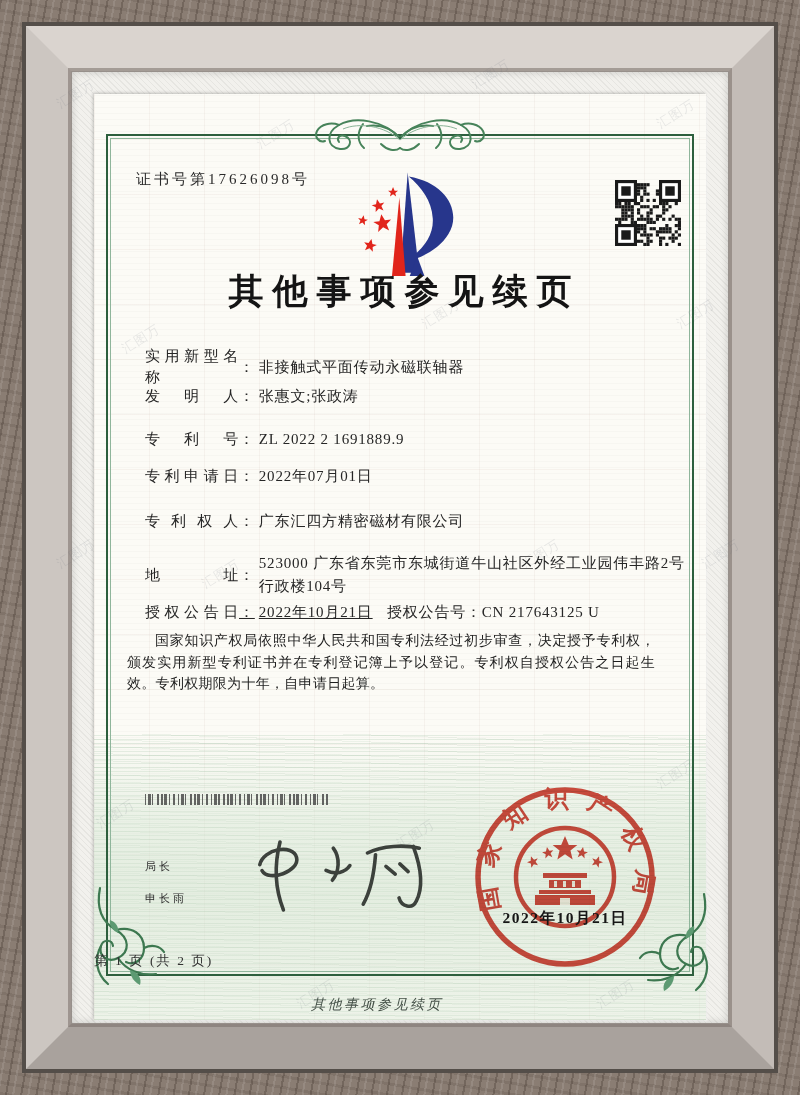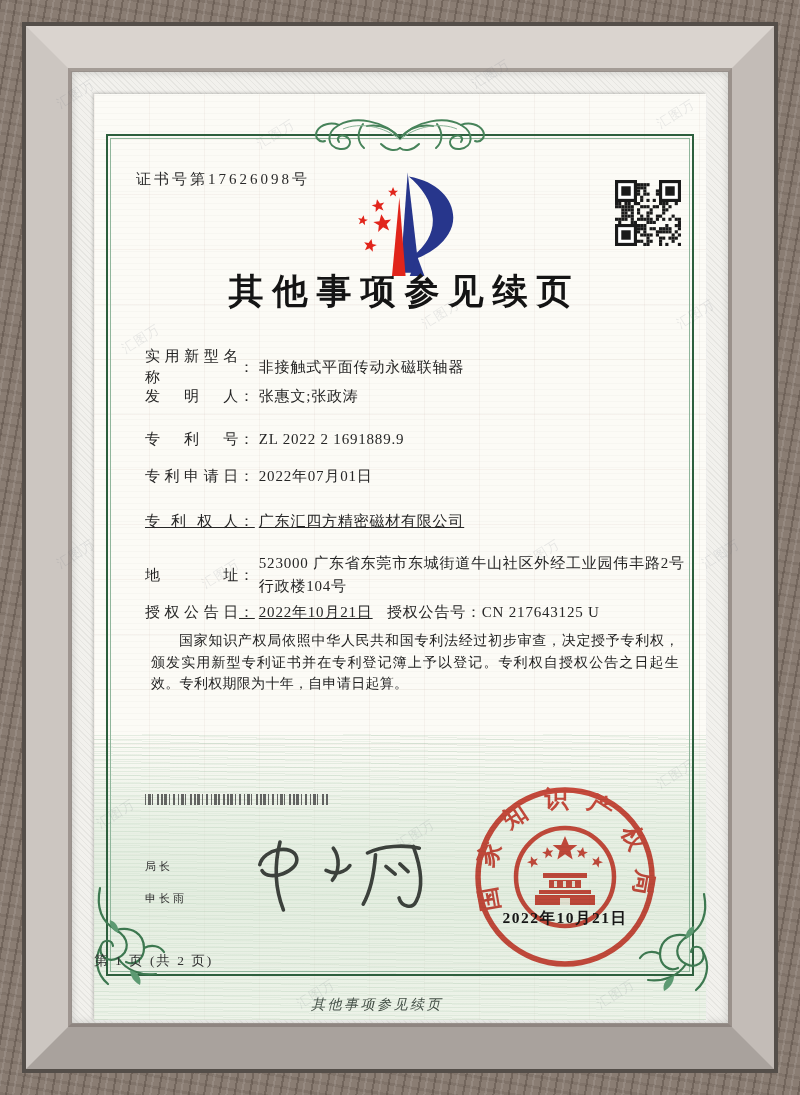--- a/index.html
+++ b/index.html
@@ -53,31 +53,31 @@
   .title { position:absolute; left:0; top:174px; width:100%; text-align:center;
     font-size:35px; font-weight:600; letter-spacing:9px; padding-left:9px; color:#141414; }
 
   
   .fields { position:absolute; left:51px; top:252px; width:566px; font-size:15px; color:#262626; }
   .frow { position:absolute; left:0; display:flex; align-items:center; line-height:21px; letter-spacing:.8px; }
   .frow:nth-child(1){ top:0; }
   .frow:nth-child(2){ top:40px; }
   .frow:nth-child(3){ top:83px; }
   .frow:nth-child(4){ top:120px; }
-  .frow:nth-child(5){ top:165px;text-decoration:underline; }
+  .frow:nth-child(5){ top:165px; }
   .frow:nth-child(6){ top:206px; }
   .frow:nth-child(7){ top:256px; width:566px; display:block;text-decoration:underline; }
   .flabel { display:inline-block; width:94px; text-align:justify; text-align-last:justify; flex:0 0 94px; }
   .fcolon { flex:0 0 auto; padding-right:4px; }
   .fvalue { flex:1 1 auto; }
   .addr .fvalue { max-width:432px; line-height:23px; }
   .grant2 { position:absolute; left:242px; top:0; white-space:nowrap; }
 
   
-  .body-text { position:absolute; left:57px; top:536px; width:528px; }
+  .body-text { position:absolute; left:33px; top:536px; width:528px; }
   .body-text p { font-size:14px; line-height:21.5px; letter-spacing:.3px; color:#1e1e1e;
     text-indent:2em; text-align:justify; }
 
   
   .barcode { position:absolute; left:51px; top:700px; width:183px; height:11px; opacity:.82;
     background:repeating-linear-gradient(90deg,#454545 0 1.5px,transparent 1.5px 3px,#454545 3px 6px,transparent 6px 7.5px,#454545 7.5px 8.5px,transparent 8.5px 12px,#454545 12px 14px,transparent 14px 16.5px); }
   .signer { position:absolute; left:51px; top:756px; font-family:"Liberation Sans","DejaVu Sans",sans-serif;
     font-size:11px; letter-spacing:3px; color:#2c2c2c; line-height:32px; }
   .signature { position:absolute; left:142px; top:726px; transform:rotate(-2deg); }
   .seal { position:absolute; left:376px; top:688px; mix-blend-mode:multiply; opacity:.9; }

